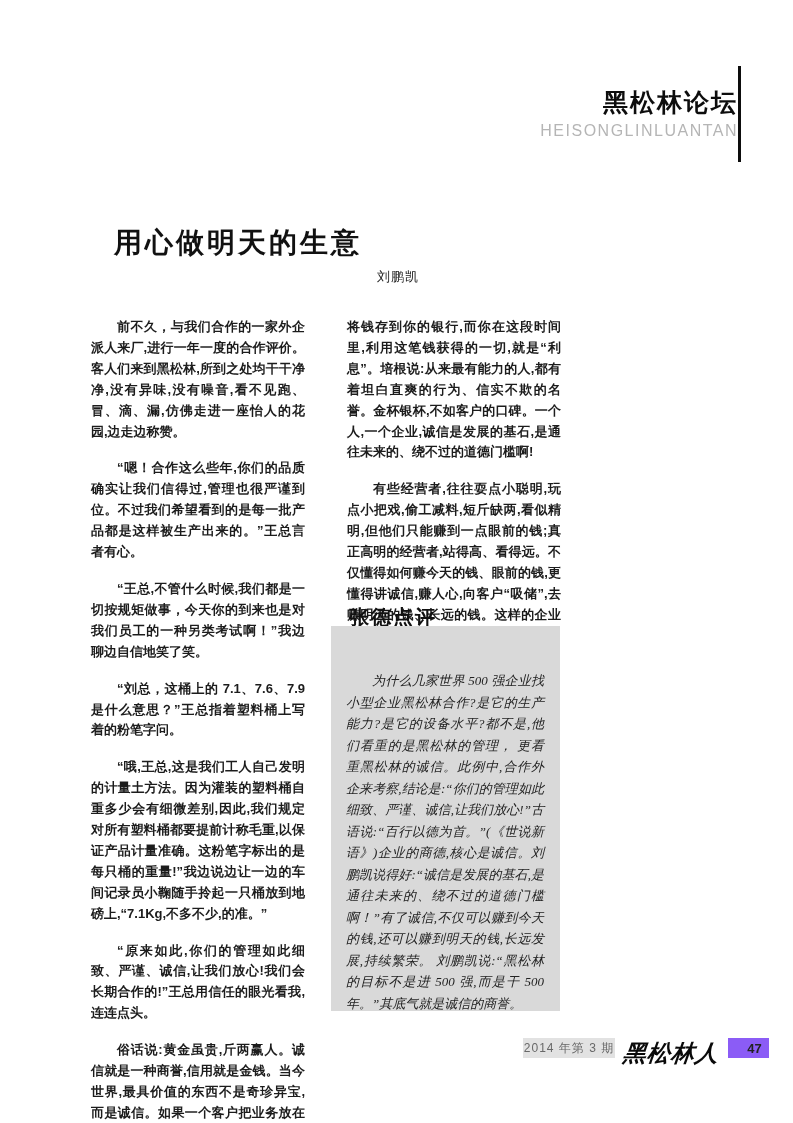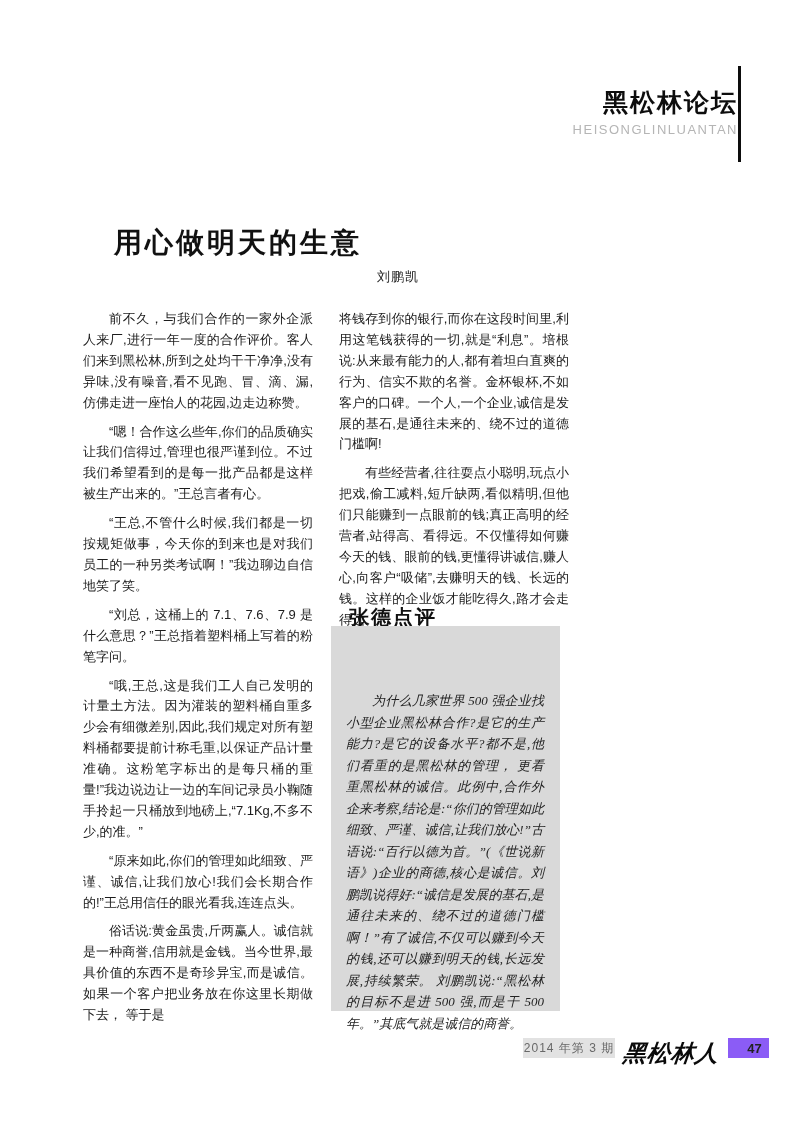--- a/index.html
+++ b/index.html
@@ -15,21 +15,21 @@
   .header{
     position:absolute;top:66px;right:52px;
     display:flex;align-items:flex-start;
   }
   .header-text{text-align:right;padding-top:24px;}
   .header-title{
     font-size:25px;font-weight:bold;color:#0d0d0d;
     letter-spacing:2px;line-height:1;
   }
   .header-sub{
-    margin-top:8px;font-size:13px;color:#b5b5b5;
+    margin-top:8px;font-size:16px;color:#b5b5b5;
     letter-spacing:1.5px;line-height:1;
   }
   .header-bar{width:3px;height:96px;background:#0d0d0d;}
   
   .article-title{
     position:absolute;left:114px;top:226px;
     font-family:"Liberation Serif", serif;
     font-size:28px;font-weight:bold;color:#111;
     letter-spacing:3px;line-height:1.2;
   }
@@ -38,35 +38,35 @@
     font-size:13px;color:#1c1c1c;letter-spacing:1px;
   }
   
   .col{
     position:absolute;top:301px;width:246px;
     font-size:13px;line-height:20.9px;
     text-align:justify;color:#1c1c1c;
   }
   .col-left{left:75px;}
   .col-right{left:331px;}
-  .col p{margin:8px;text-indent:2em;}
+  .col p{margin:16px;text-indent:2em;font-weight:bold;}
   .col p.no-indent{text-indent:0;}
   
   .comment-heading{
     position:absolute;left:349px;top:604px;
     font-family:"Liberation Serif", serif;
     font-size:20px;font-weight:bold;color:#111;
     letter-spacing:2px;
   }
   .comment-box{
     position:absolute;left:331px;top:626px;
     width:229px;height:385px;
     background:#d9d9d9;
     box-sizing:border-box;
-    padding:64px 16px 0 15px;
+    padding:44px 16px 0 15px;
   }
   .comment-box p{
     margin:0;text-indent:2em;
     font-family:"Liberation Serif", serif;
     font-style:italic;
     font-size:13px;line-height:21.5px;
     color:#222;text-align:justify;
   }
   
   .footer{

